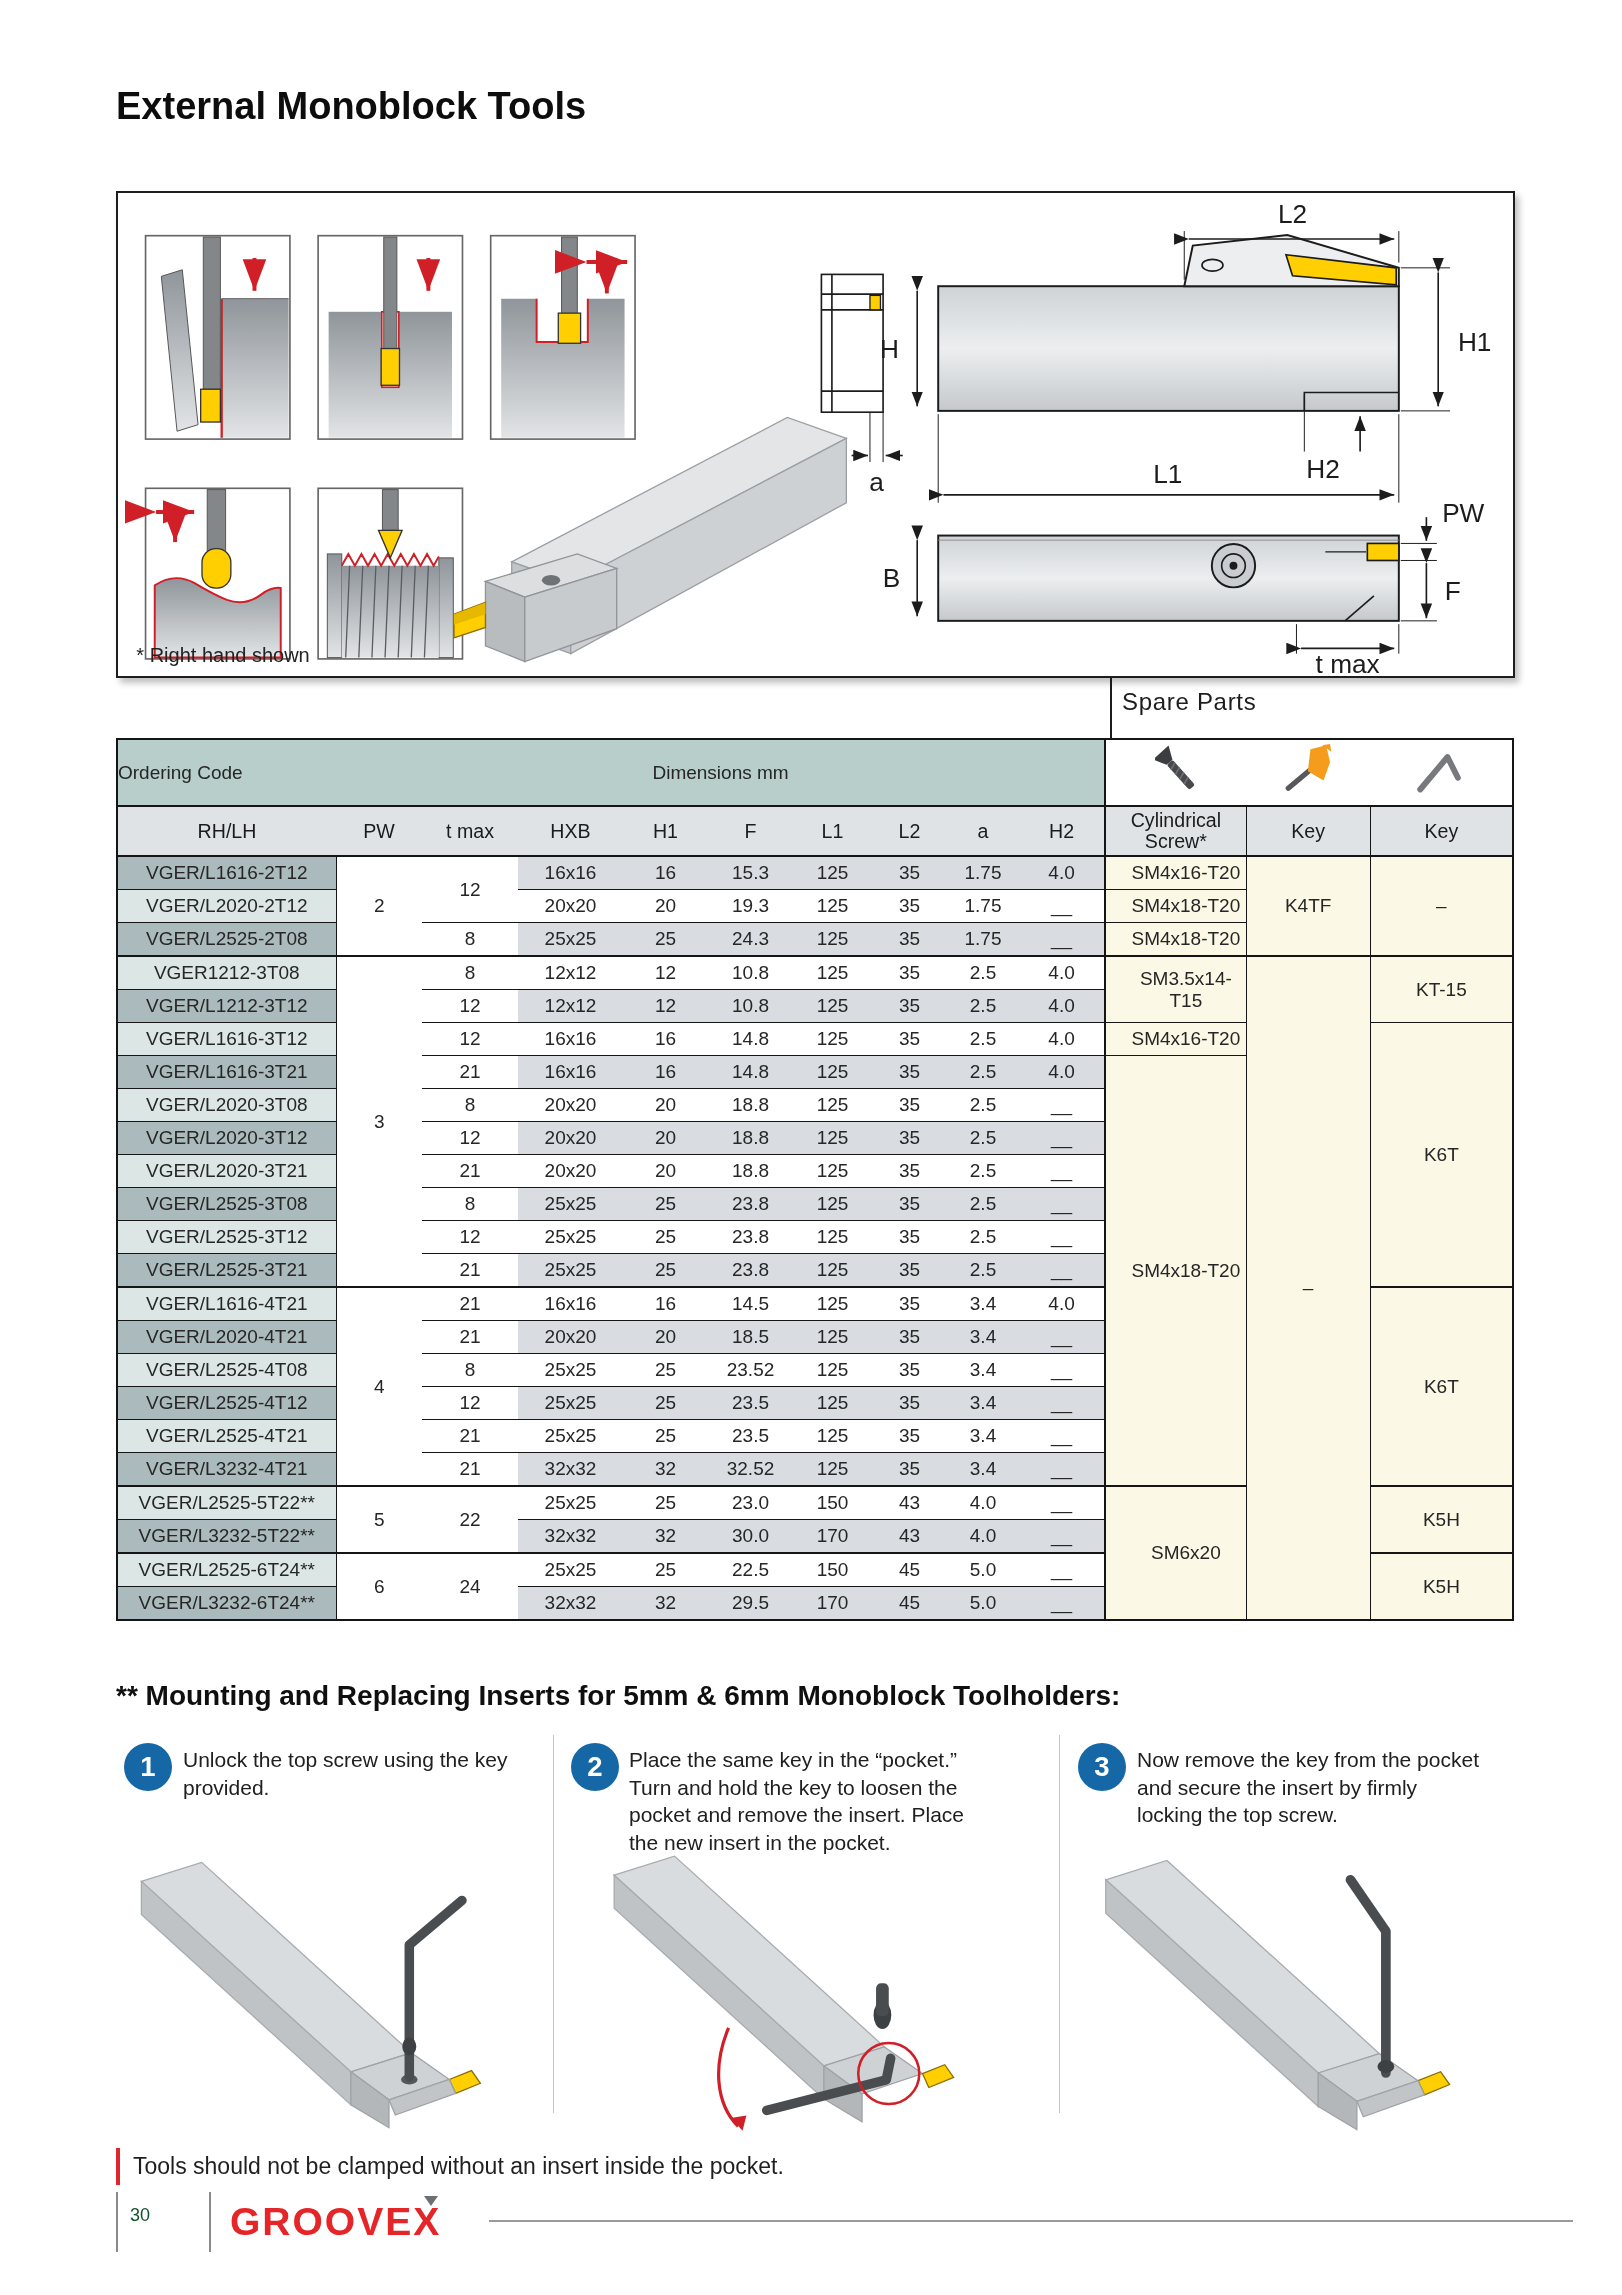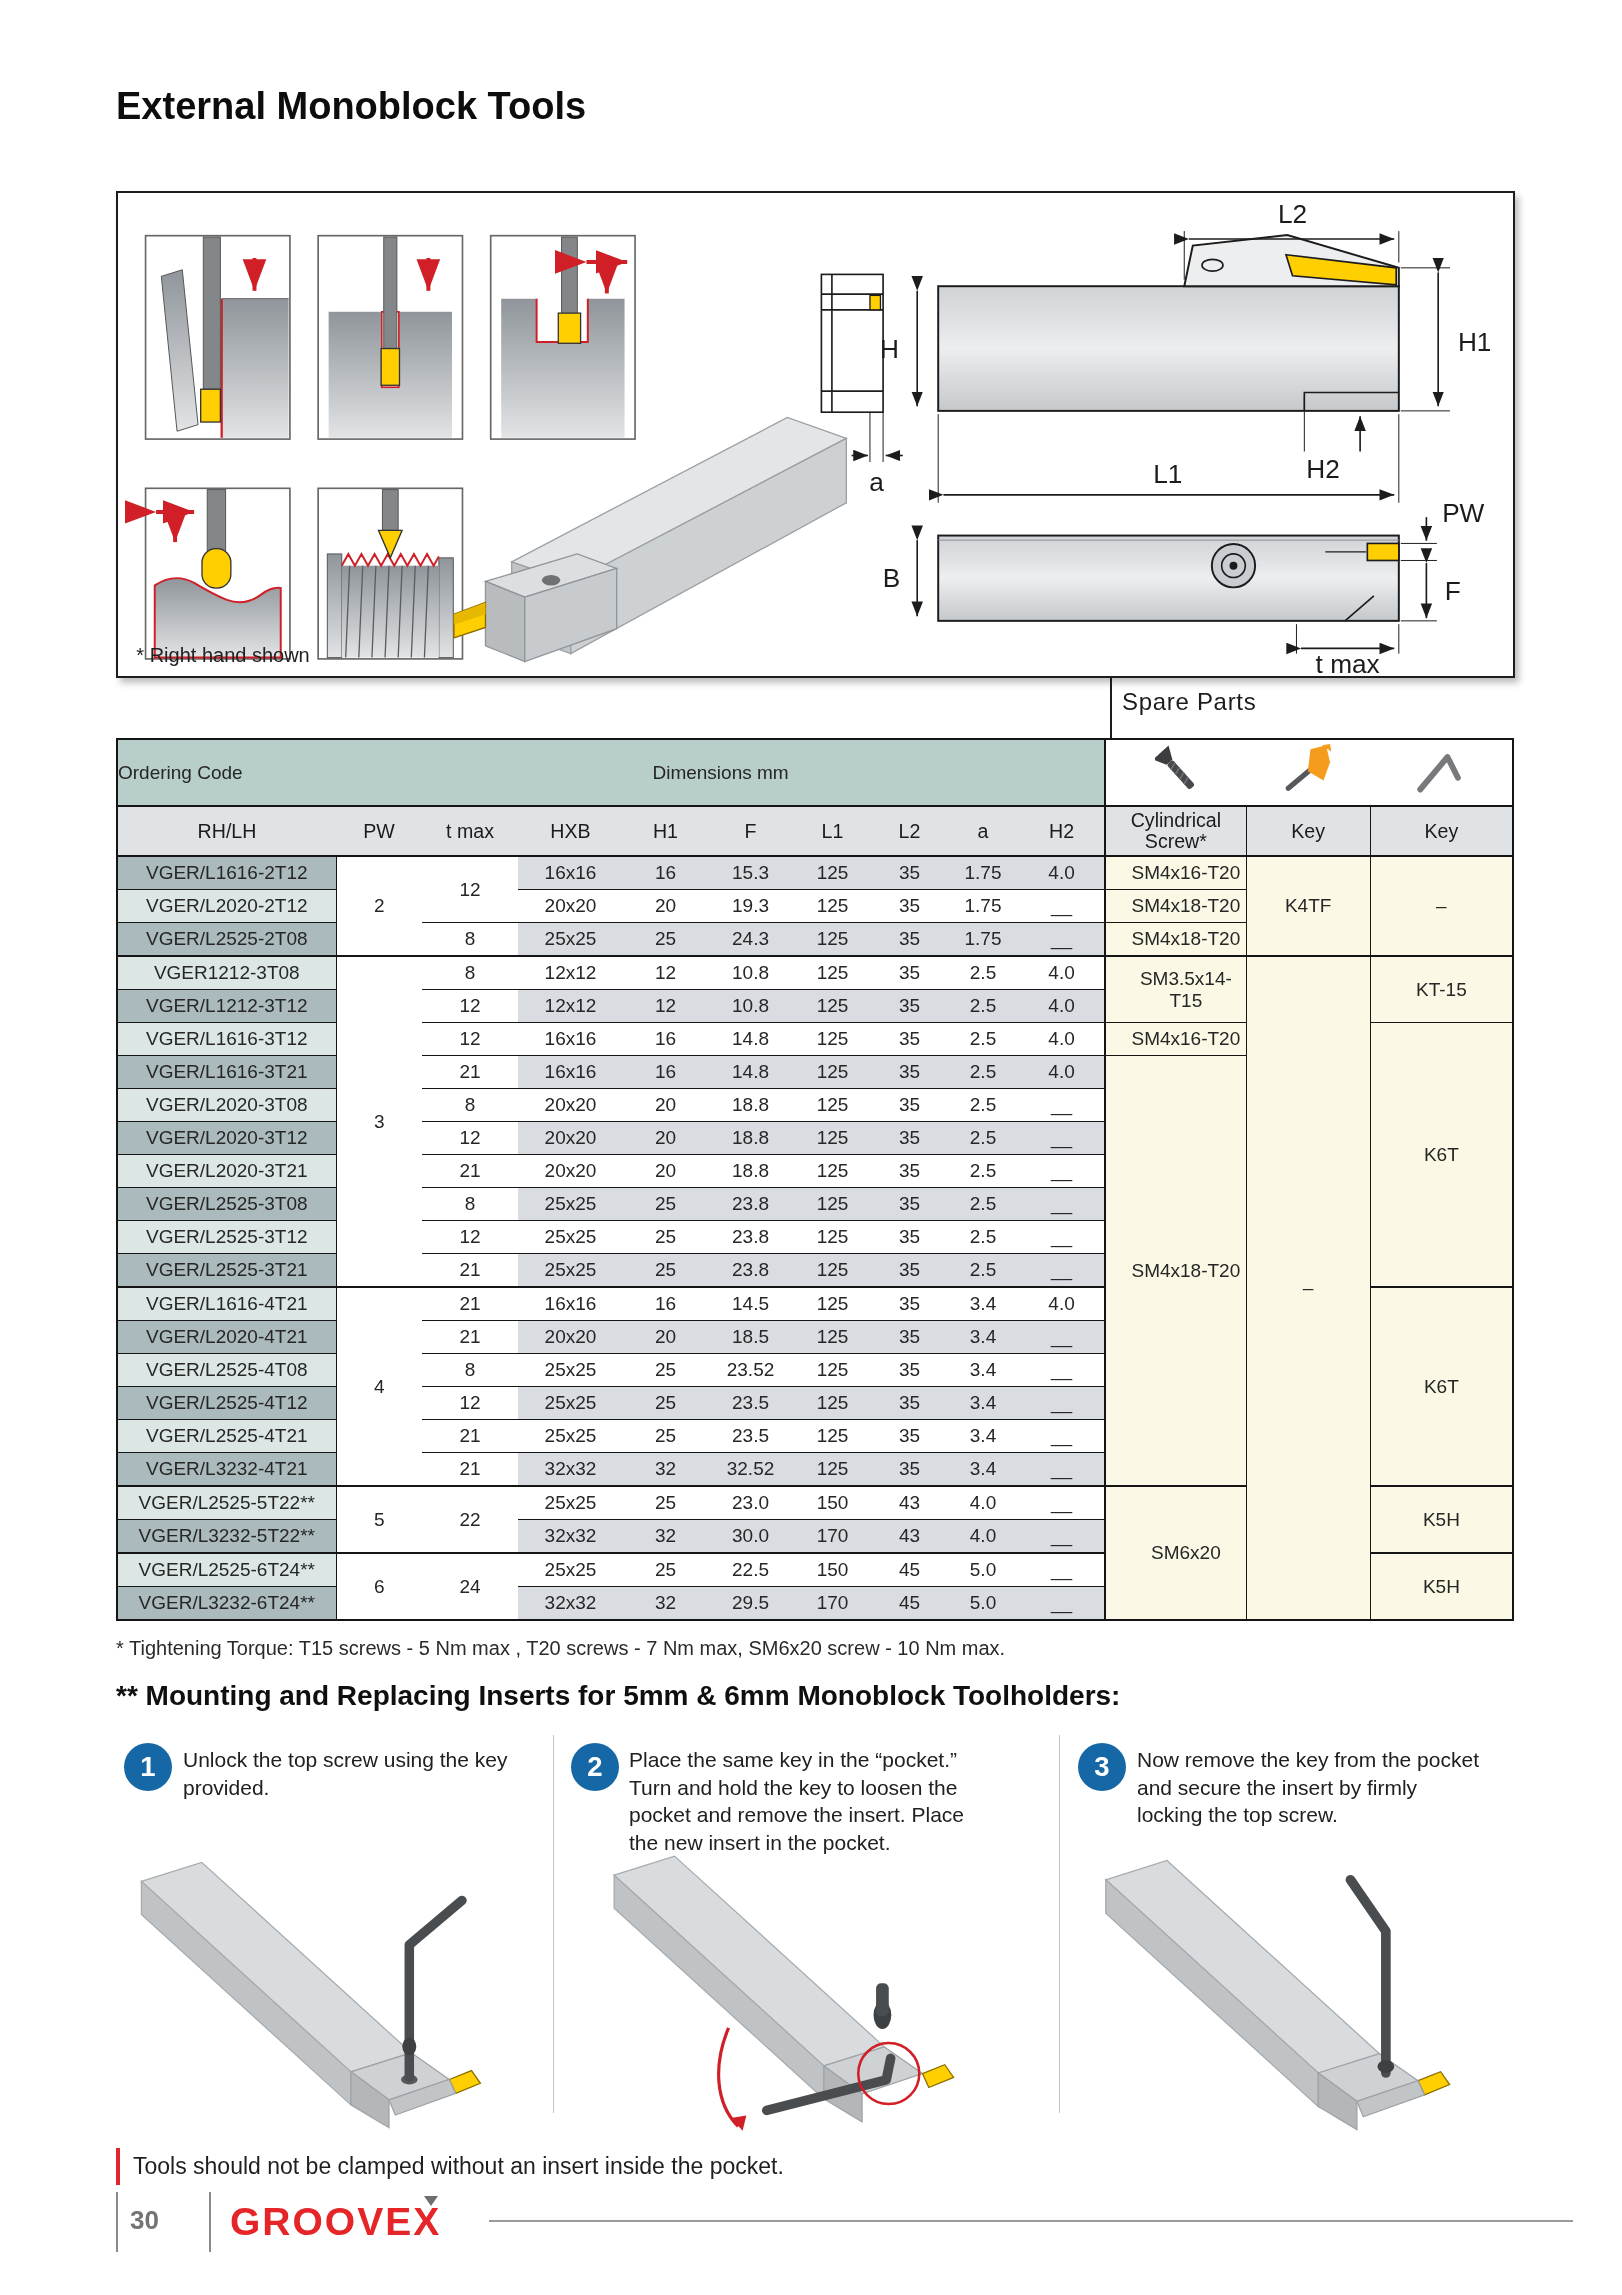--- a/index.html
+++ b/index.html
@@ -54,21 +54,21 @@
   .step-divider{width:1.3px;background:#c4c4c4;top:1735px;height:378px;}
   .step-circle{width:48px;height:48px;border-radius:50%;background:#1568a5;color:#fff;
                font-size:27.5px;font-weight:bold;display:flex;align-items:center;justify-content:center;top:1743px;}
   .step-text{top:1746px;font-size:21px;line-height:1.32;color:#202020;}
   .ill{top:1852px;}
 
   
   .warn-bar{left:116px;top:2148px;width:3.9px;height:37px;background:#e0262c;}
   .warn-text{left:133px;top:2153px;font-size:23px;color:#1f1f1f;}
   .foot-vline{top:2192px;width:2px;height:60px;background:#8a8a8a;}
-  .page-num{left:130px;top:2205px;font-size:26px;font-weight:bold;color:#737373;}
+  .page-num{left:130px;top:2205px;font-size:18px;font-weight:normal;color:#14532d;}
   .brand{left:230px;top:2200px;font-size:39px;font-weight:bold;color:#e52528;letter-spacing:2px;}
   .brand-tri{left:424px;top:2196px;width:0;height:0;border-left:7.9px solid transparent;
              border-right:7.9px solid transparent;border-top:10.5px solid #6d7073;}
   .foot-rule{left:489px;top:2220px;width:1084px;height:2px;background:#9a9a9a;}
 </style>
 </head>
 <body>
 
 <div class="page">
 
@@ -576,21 +576,20 @@
             <td class="c-dim odd">29.5</td>
             <td class="c-dim odd">170</td>
             <td class="c-dim odd">45</td>
             <td class="c-dim odd">5.0</td>
             <td class="c-dim odd">__</td>
           </tr>
         </tbody>
     </table>
   </div>
 
-  <div class="abs footnote">* Tightening Torque:  T15 screws - 5 Nm max , T20 screws - 7 Nm max, SM6x20 screw - 10 Nm max.</div>
 
   <div class="abs mount-head">** Mounting and Replacing Inserts for 5mm &amp; 6mm Monoblock Toolholders:</div>
 
   <div class="abs step-divider" style="left:553px;"></div>
   <div class="abs step-divider" style="left:1059px;"></div>
 
   <div class="abs step-circle" style="left:124px;">
     <span>1</span>
   </div>
   <div class="abs step-text" style="left:183px;width:330px;">Unlock the top screw using the key provided.</div>

